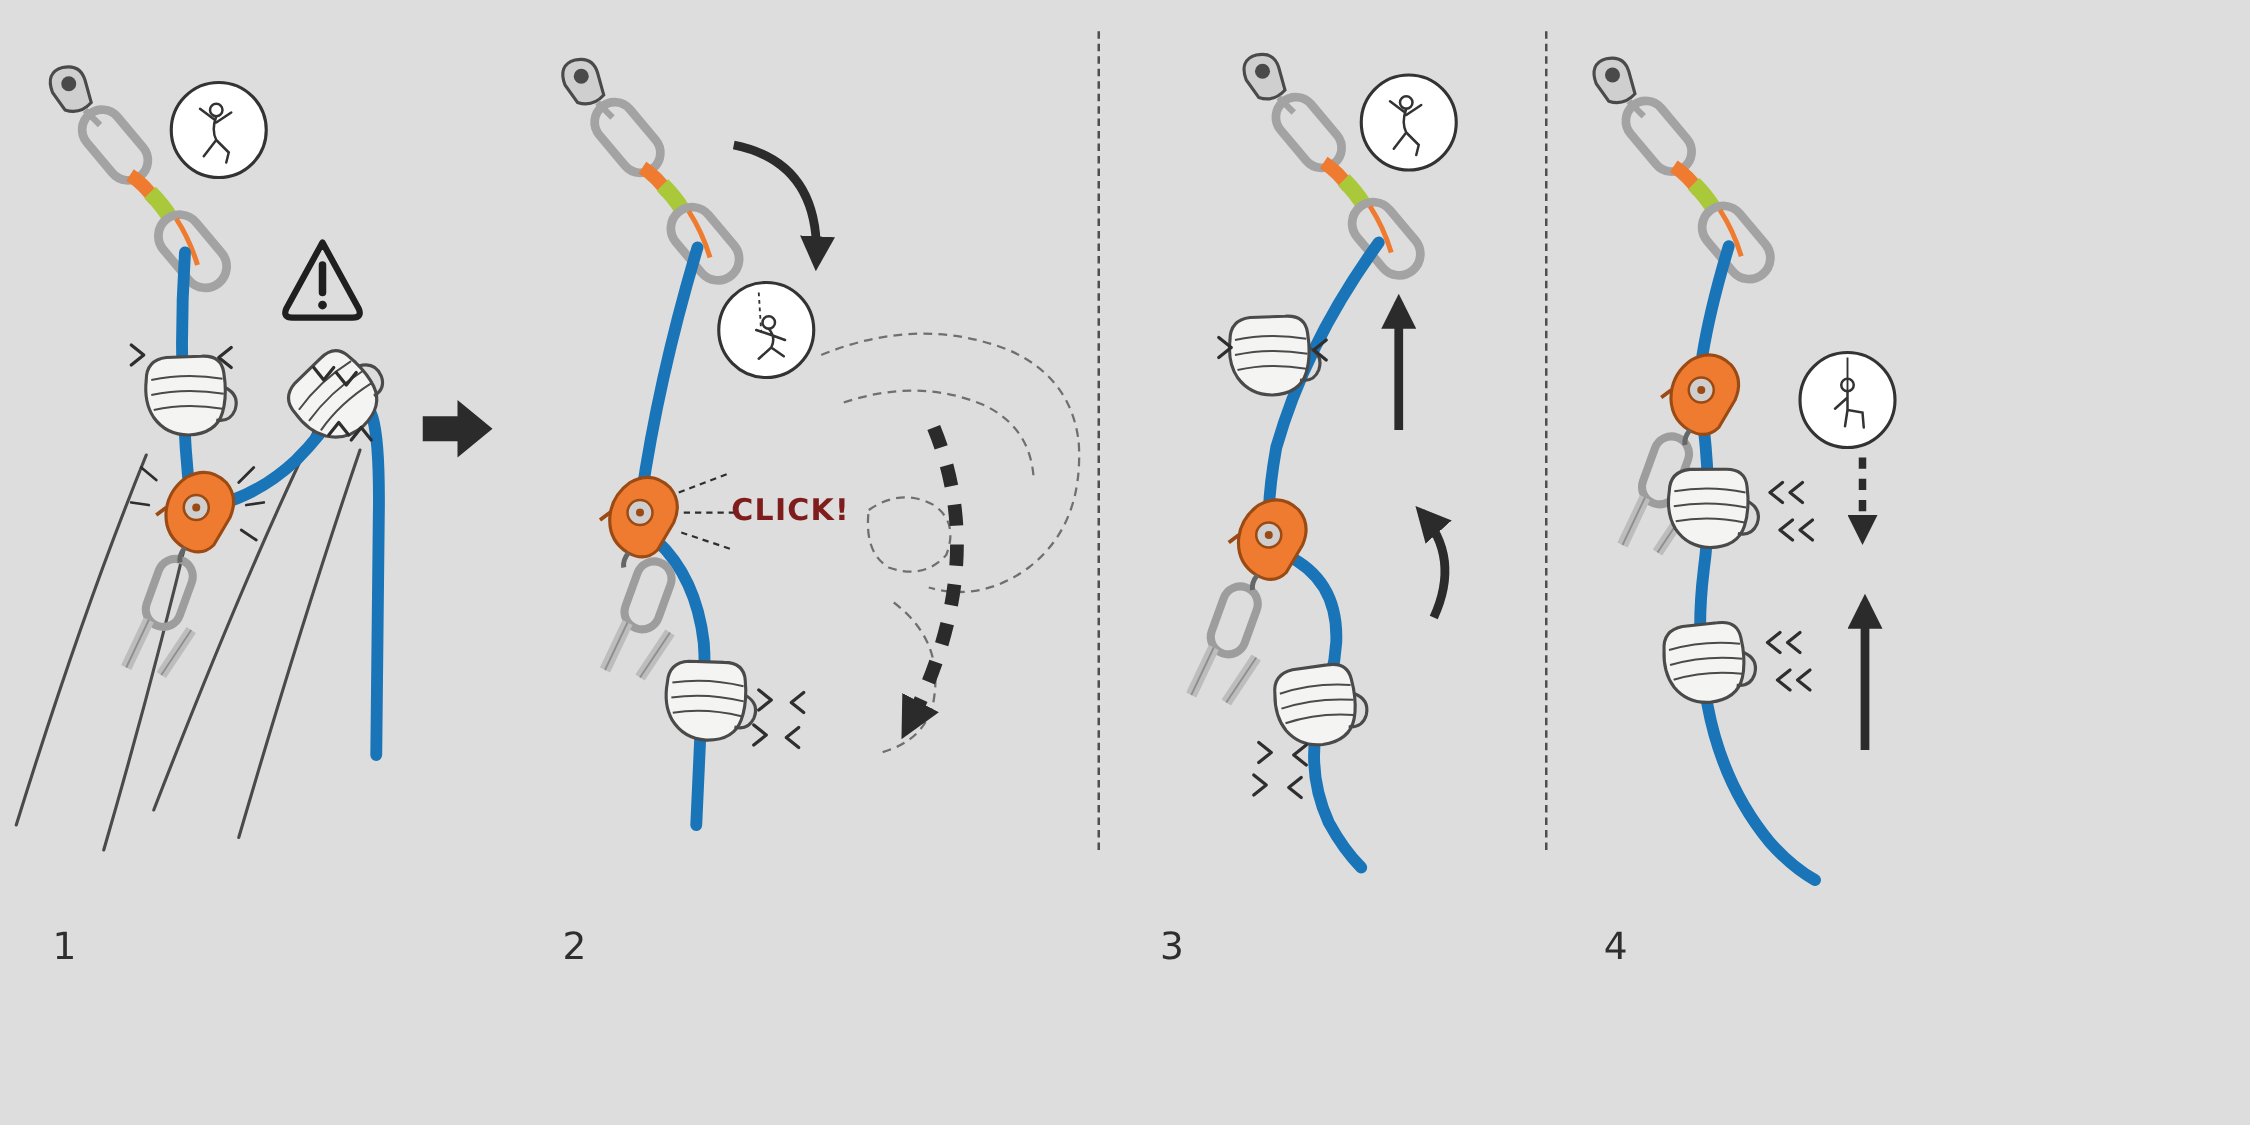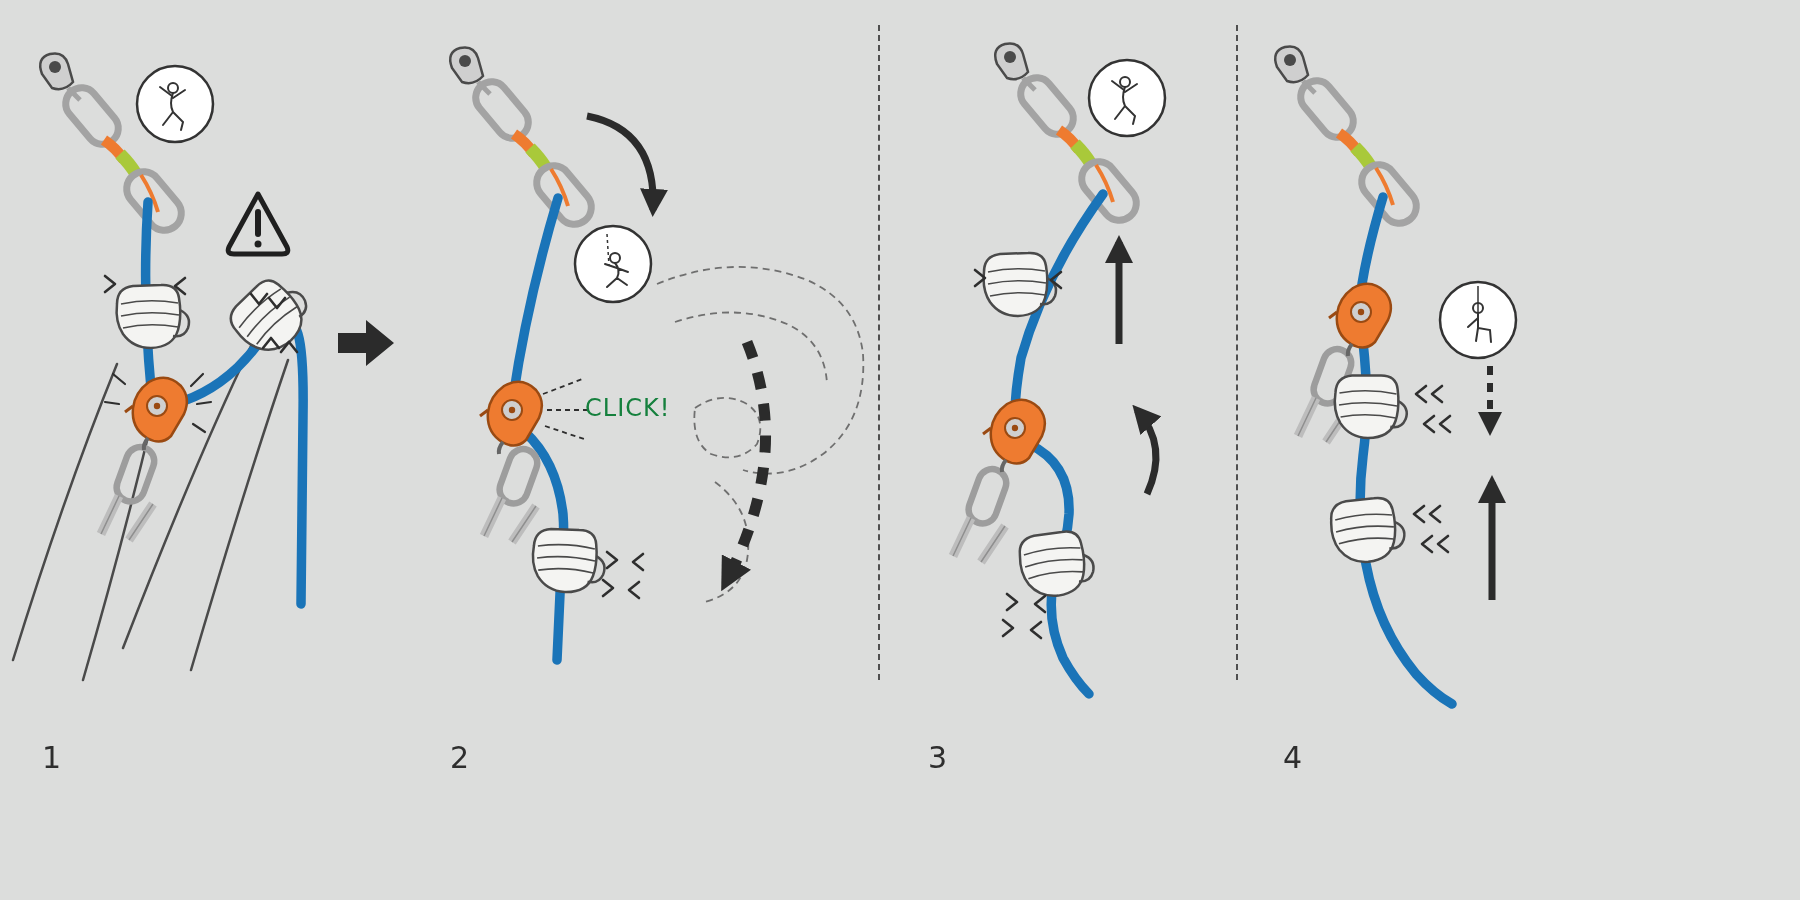--- a/index.html
+++ b/index.html
@@ -1,22 +1,22 @@
 <!DOCTYPE html>
 <html><head>
 <meta charset="utf-8">
 <style>
   html,body{margin:0;padding:0;background:#c9c9c9;}
   .stage{position:relative;width:1800px;height:900px;background:#dcdddc;
          font-family:"DejaVu Sans",sans-serif;overflow:hidden;}
   svg.panel{position:absolute;top:12px;}
   .panel-num{position:absolute;font-size:30px;color:#2e2e2e;}
   .sep{position:absolute;top:25px;height:655px;width:0;border-left:2px dashed #4f4f4f;}
-  .click-label{position:absolute;left:585px;top:394px;font-weight:normal;font-size:24px;
-               color:#15803d;letter-spacing:1px;}
+  .click-label{position:absolute;left:585px;top:394px;font-weight:bold;font-size:24px;
+               color:#7f1d1d;letter-spacing:1px;}
   .trans-arrow{position:absolute;left:338px;top:318px;}
 </style>
 </head>
 <body>
 
 <div class="stage">
 
   <svg width="0" height="0" style="position:absolute" aria-hidden="true">
     <defs>
       <g id="quickdraw">

